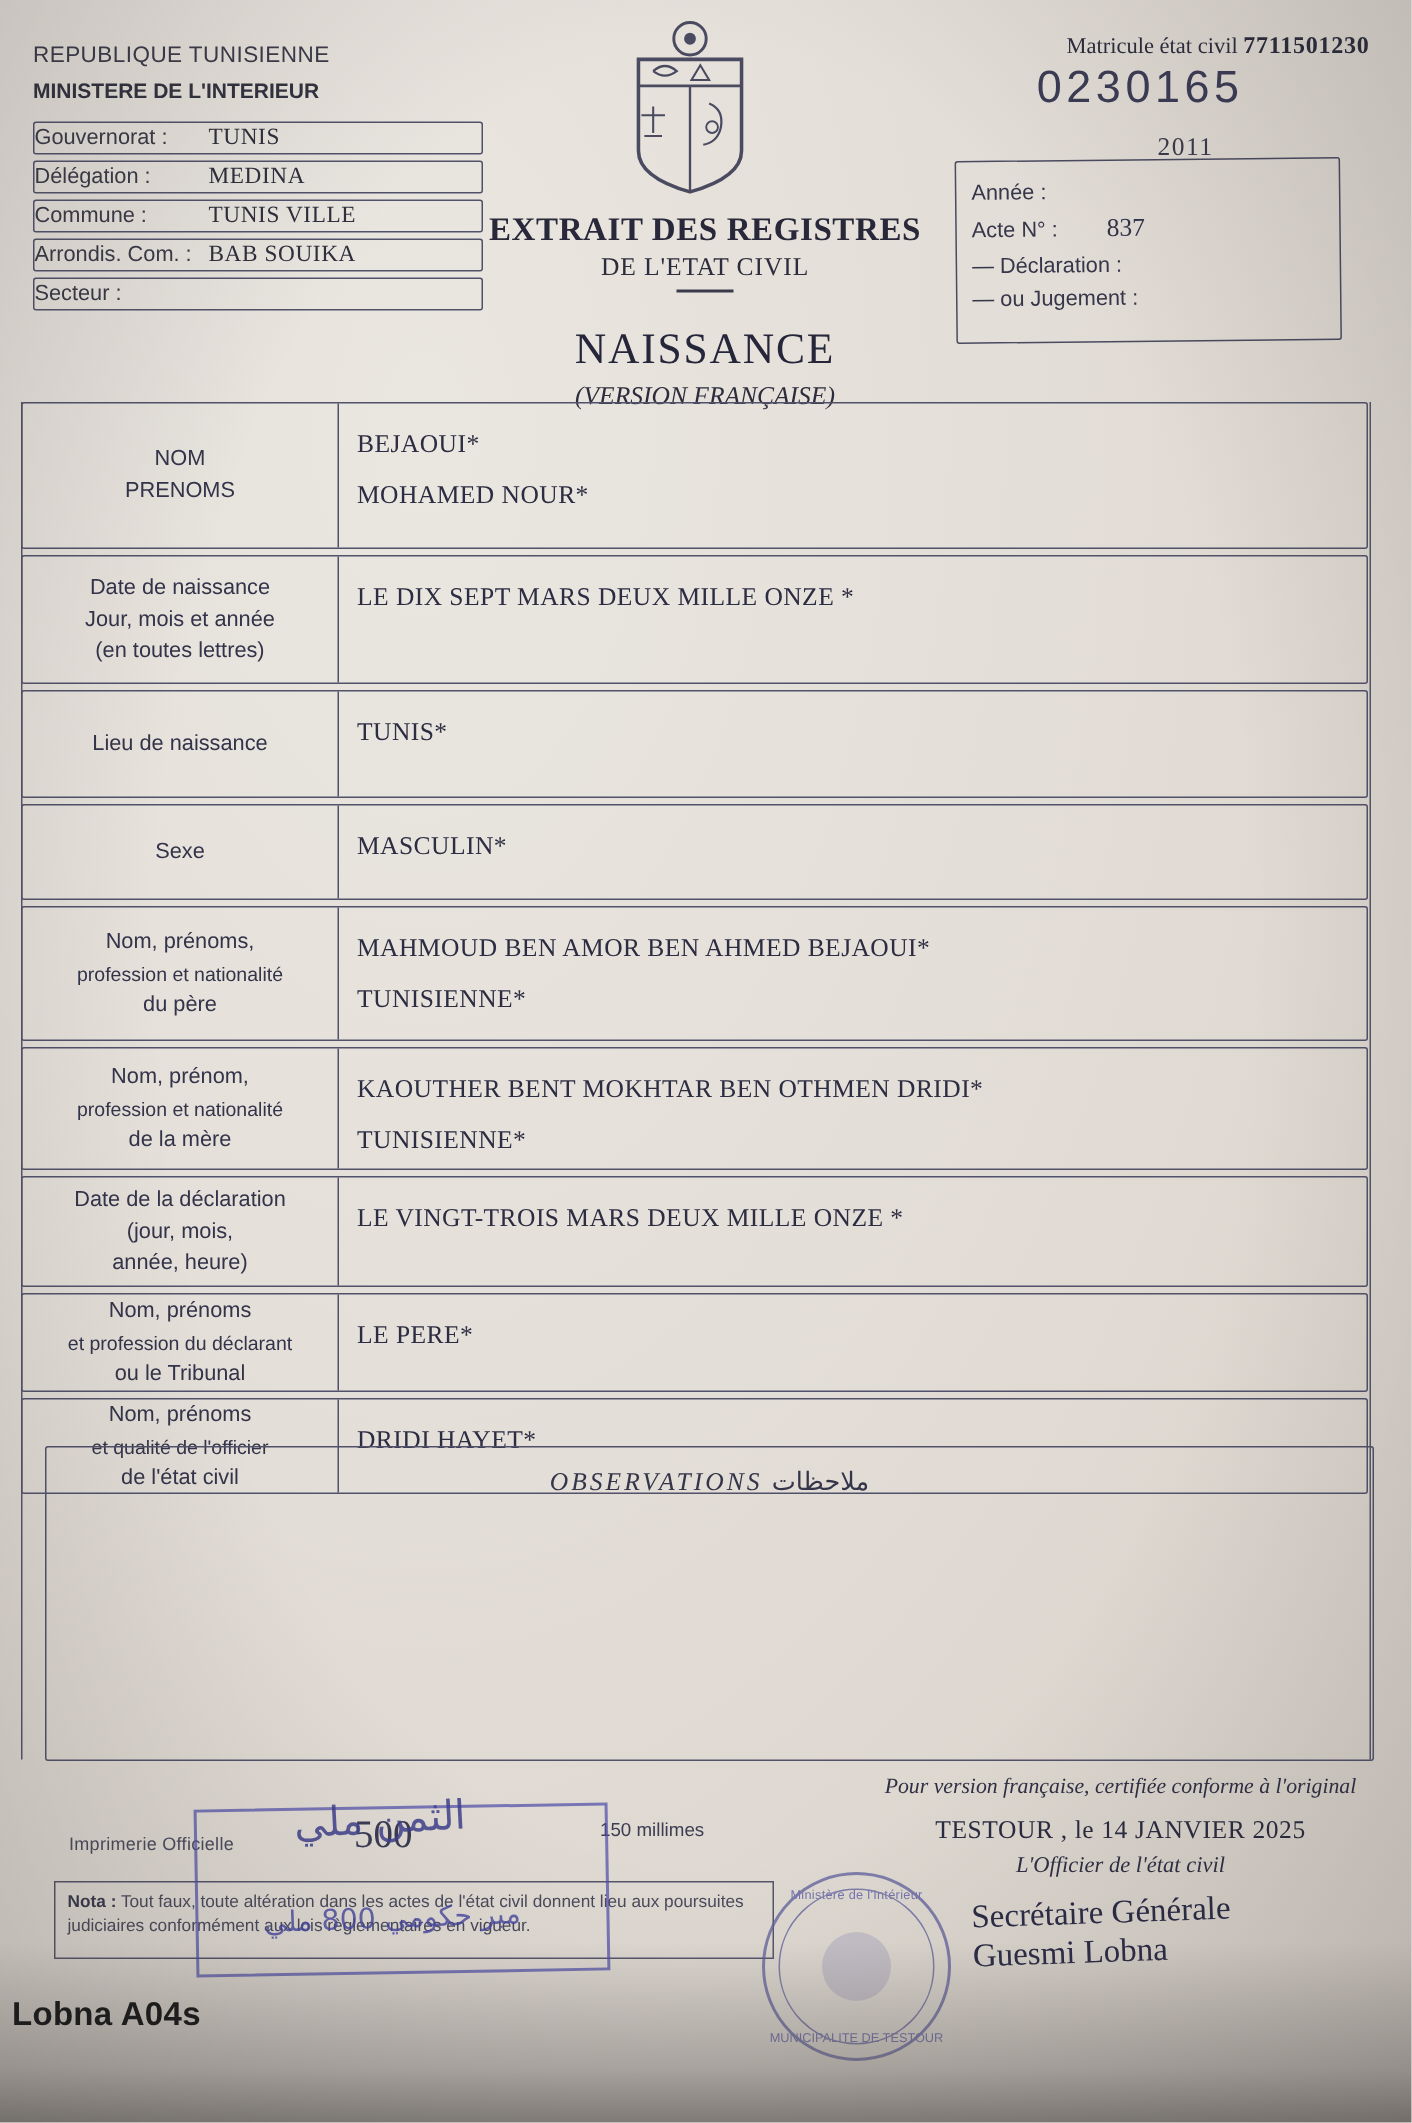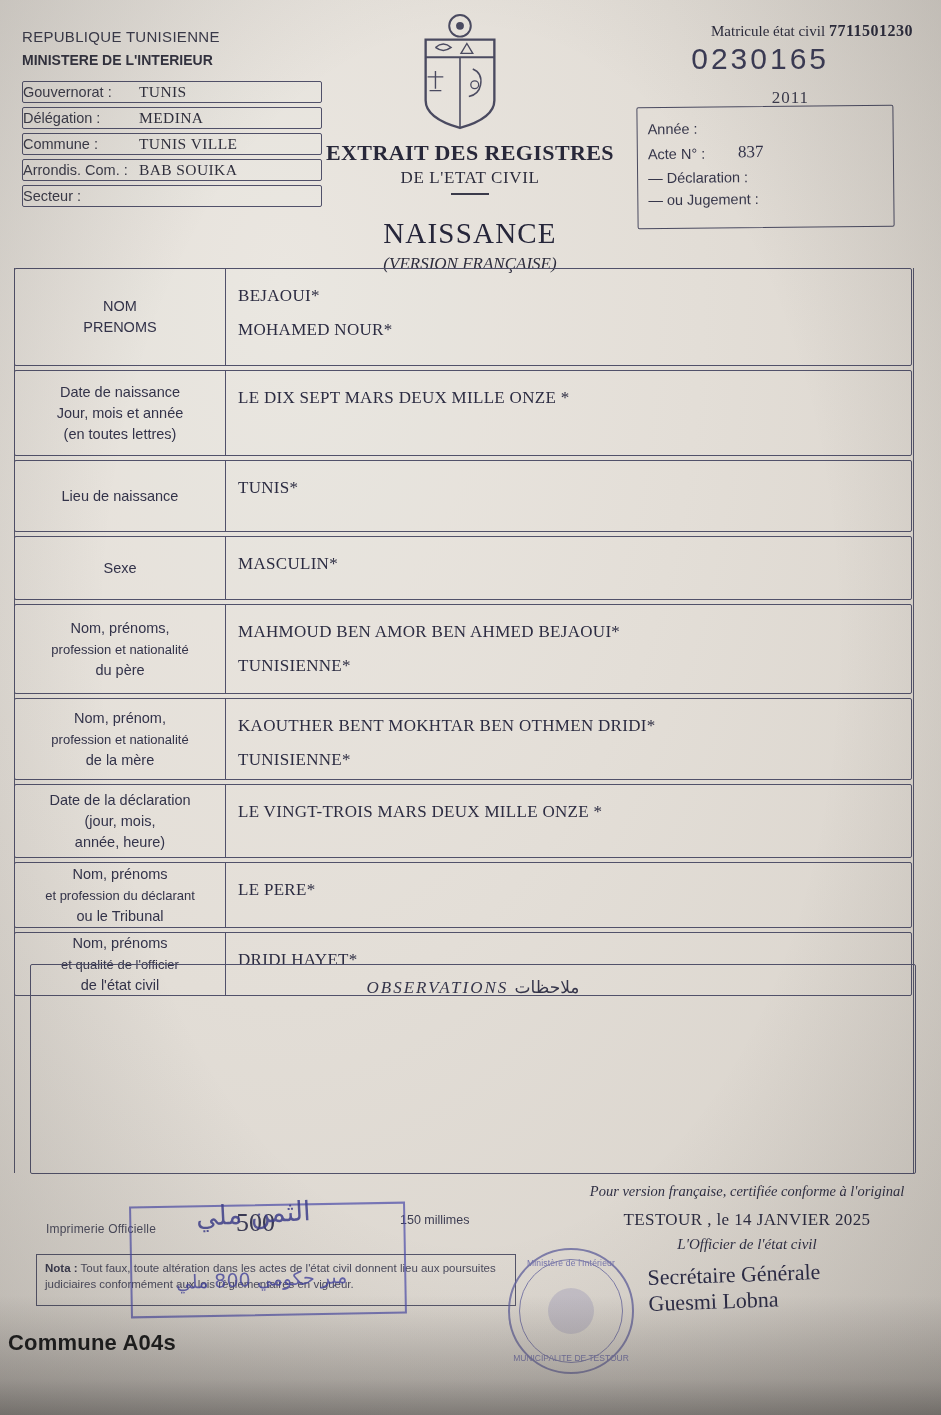--- a/index.html
+++ b/index.html
@@ -397,13 +397,13 @@
 </div>
 
 <div class="sig">
   <div>Secrétaire Générale</div>
   <div>Guesmi Lobna</div>
 </div>
 
 <div class="shadow-bottom"></div>
 <div class="vignette"></div>
 
-<div class="device">Commune A04s</div>
+<div class="device">Lobna A04s</div>
 
 </body></html>

